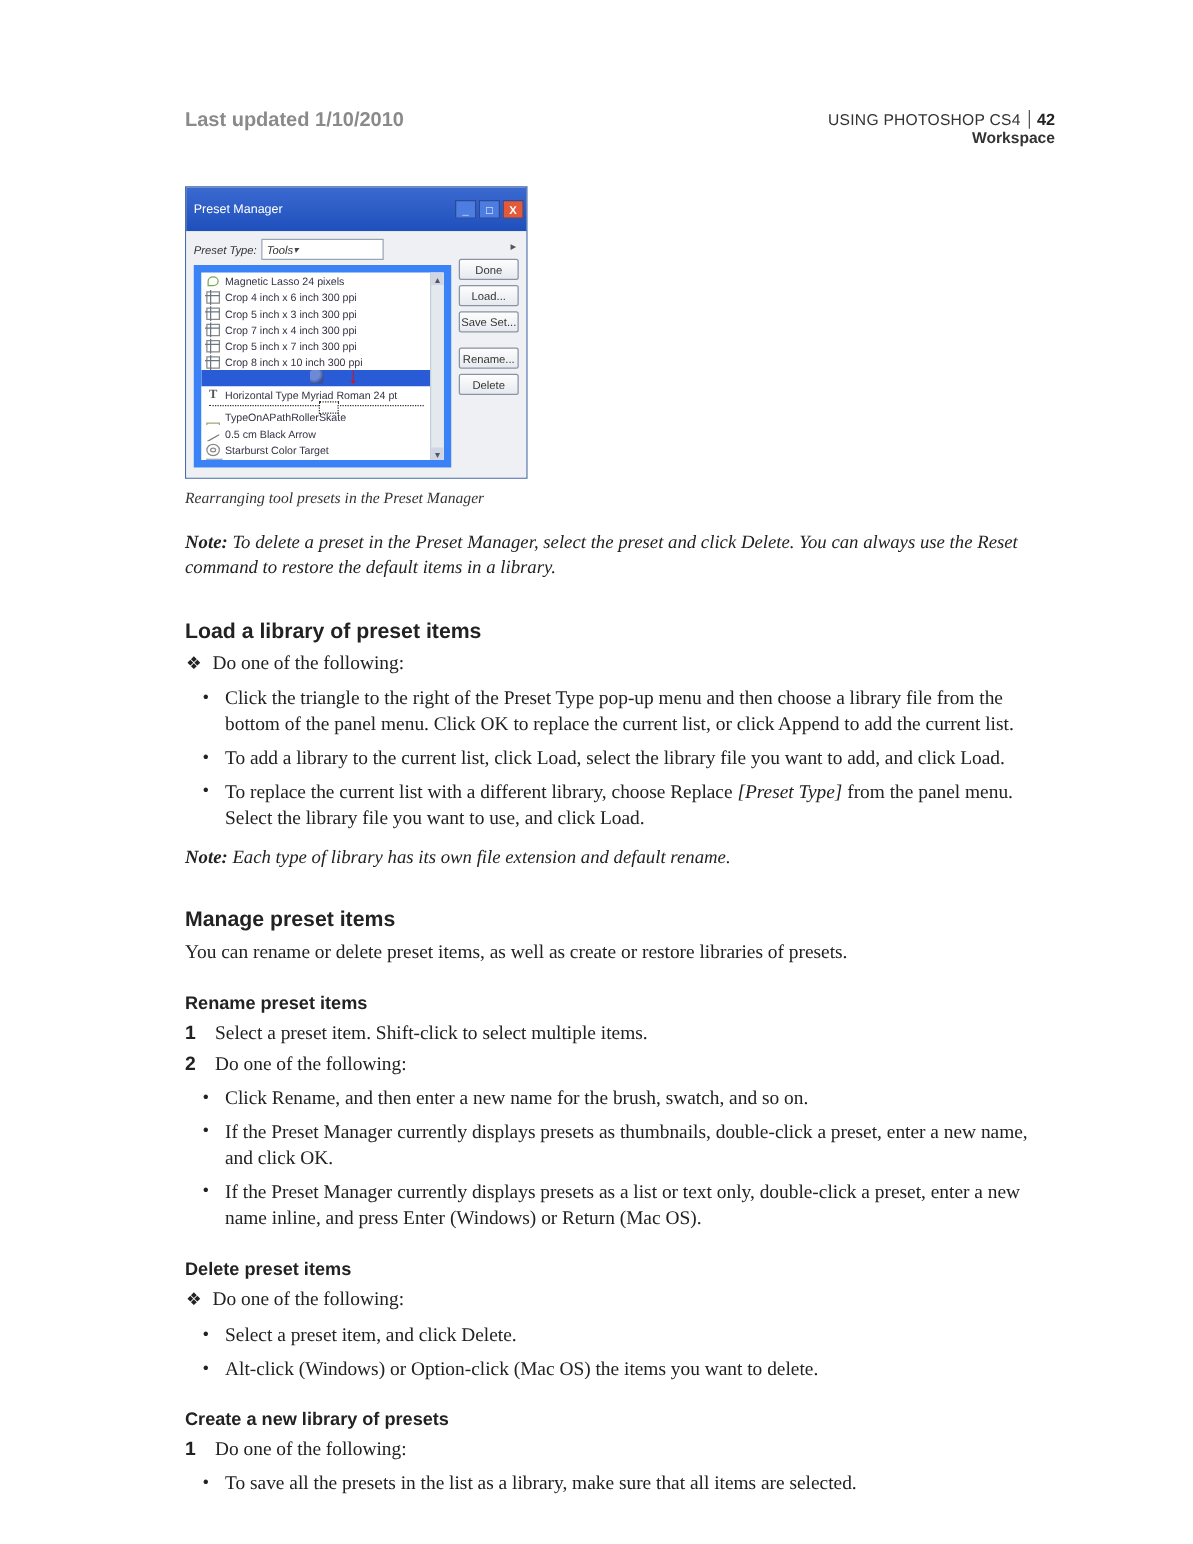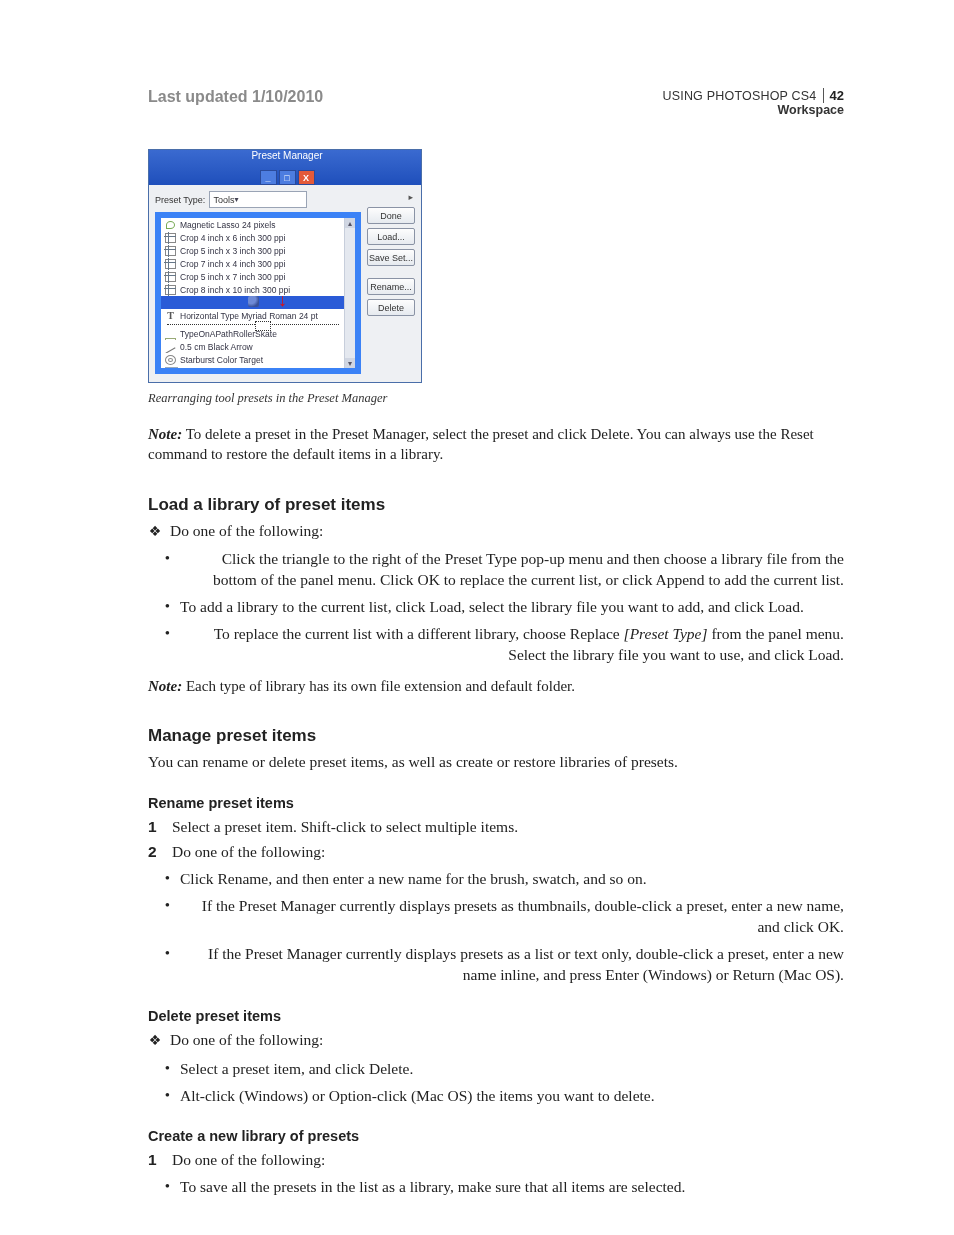--- a/index.html
+++ b/index.html
@@ -23,30 +23,30 @@
   .hdr-right-top { display:flex; align-items:center;justify-content:flex-end; }
   .doc-title { font-size:12.5px; letter-spacing:0.2px; color:#333; }
   .pgnum { font-weight:700; font-size:13px; border-left:1px solid #555; padding-left:6px; margin-left:6px; }
   .section { font-weight:700; font-size:12.5px; text-align:right; color:#333; }
 
   
   .dlg { width:272px; font-family: Tahoma, Arial, sans-serif; font-size:9px; color:#333;
     border:1px solid #4a6ea9; box-shadow:0 0 0 0; background:#eef0f3; }
   .dlg-titlebar { height:35px; background:linear-gradient(#3a6ad0,#1f4fbb);
     color:#fff; display:flex; align-items:center; justify-content:space-between;
-    padding:0 2px 0 6px; font-size:10px; font-weight:400;flex-direction:column; }
+    padding:0 2px 0 6px; font-size:10px; font-weight:400; }
   .win-btns { display:flex; gap:2px; }
   .wbtn { width:15px; height:13px; color:#fff; font-weight:700; font-size:9px;
     display:flex; align-items:center; justify-content:center; border:1px solid #2a4a9a; }
   .wbtn.min{ background:#4d7de0; }
   .wbtn.max{ background:#4d7de0; }
   .wbtn.close{ background:#e35a3a; }
   .dlg-body { display:flex; padding:6px 6px 8px 6px; gap:6px; background:#eef0f3; }
   .dlg-left { flex:1; }
-  .preset-row { display:flex; align-items:center; gap:4px; margin-bottom:4px; font-size:9px; }
+  .preset-row { display:flex; align-items:center; gap:4px; margin-bottom:4px; font-size:9px;font-style:italic; }
   .drop { display:flex; align-items:center; justify-content:flex-start;
     border:1px solid #9aa4b5; background:#fff; height:15px; width:90px; padding:0 3px; font-size:9px;}
   .darrow { color:#445; font-size:8px; }
   .dlg-list { border:6px solid #3b82f6; background:#fff; height:150px; position:relative;
     overflow:hidden; }
   .list-inner { position:absolute; inset:0 10px 0 0; }
   .scrollbar { position:absolute; right:0; top:0; bottom:0; width:10px;
     background:#e4e8ef; border-left:1px solid #c7cedb; }
   .sarrow { height:10px; background:#d0d6e2; display:flex; align-items:center;
     justify-content:center; color:#556; font-size:8px; }
@@ -75,32 +75,32 @@
   .tri { align-self:flex-end; color:#555; font-size:9px; padding-right:2px; height:12px;
     display:flex; align-items:center; justify-content:flex-end; }
   .dlg-btn { height:15px; border:1px solid #8a93a5; background:linear-gradient(#fdfdfd,#e6eaef);
     font-size:9px; display:flex; align-items:center; justify-content:center; color:#333;
     border-radius:2px; }
 
   .caption { font-style:italic; font-size:12.5px; margin-top:8px; color:#333; }
 
   .note { font-size:15px; line-height:1.35; margin-top:18px; }
   .note-label { font-style:italic; font-weight:700; }
-  .note-body { }
+  .note-body { font-style:italic; }
 
   h2.sec { font-family:"Myriad Pro","Segoe UI",Arial,sans-serif; font-weight:700;
     font-size:17px; margin:30px 0 6px 0; color:#222; }
   h3.sub { font-family:"Myriad Pro","Segoe UI",Arial,sans-serif; font-weight:700;
     font-size:14.5px; margin:22px 0 6px 0; color:#222; }
 
   .lead { display:flex; gap:8px; font-size:15.5px; line-height:1.35; margin:4px 0 8px 0;}
   .lead .mk { flex:0 0 14px; text-align:center; }
   .lead .mk.diamond::before{ content:"\2756"; font-size:14px; }
   ul.b { list-style:none; padding:0; margin:0 0 0 0; }
-  ul.b li { display:flex; gap:10px; font-size:15.5px; line-height:1.35; margin:6px 0 6px 14px;text-align:right;}
+  ul.b li { display:flex; gap:10px; font-size:15.5px; line-height:1.35; margin:6px 0 6px 14px;}
   ul.b li::before { content:"\2022"; flex:0 0 8px; font-size:15px; line-height:1.2; }
   ol.n { list-style:none; padding:0; margin:0; counter-reset: step; }
   ol.n li { display:flex; gap:10px; font-size:15.5px; line-height:1.35; margin:4px 0; }
   ol.n li .num { font-family:"Myriad Pro",Arial,sans-serif; font-weight:700; flex:0 0 14px; }
   p.body { font-size:15.5px; line-height:1.35; margin:4px 0 8px 0; }
   .ital { font-style:italic; }
 </style>
 </head>
 <body>
 
@@ -225,21 +225,21 @@
         <span>To add a library to the current list, click Load, select the library file you want to add, and click Load.</span>
       </li>
     <li>
       <span>
         <span>To replace the current list with a different library, choose Replace </span><span class="ital">[Preset Type]</span><span> from the panel menu. Select the library file you want to use, and click Load.</span>
       </span>
     </li>
   </ul>
   <p class="note" style="margin-top:10px">
     <span class="note-label">Note:</span>
-    <span class="note-body">Each type of library has its own file extension and default folder.</span>
+    <span class="note-body">Each type of library has its own file extension and default rename.</span>
   </p>
 
   <h2 class="sec">Manage preset items</h2>
   <p class="body">You can rename or delete preset items, as well as create or restore libraries of presets.</p>
 
   <h3 class="sub">Rename preset items</h3>
   <ol class="n">
     <li>
         <span class="num">1</span>
         <span>Select a preset item. Shift-click to select multiple items.</span>

